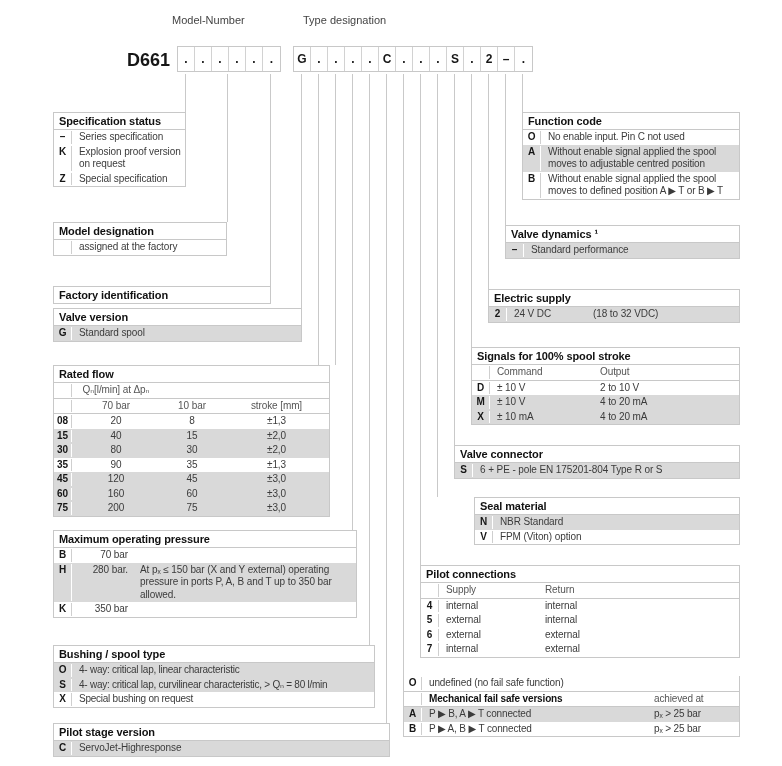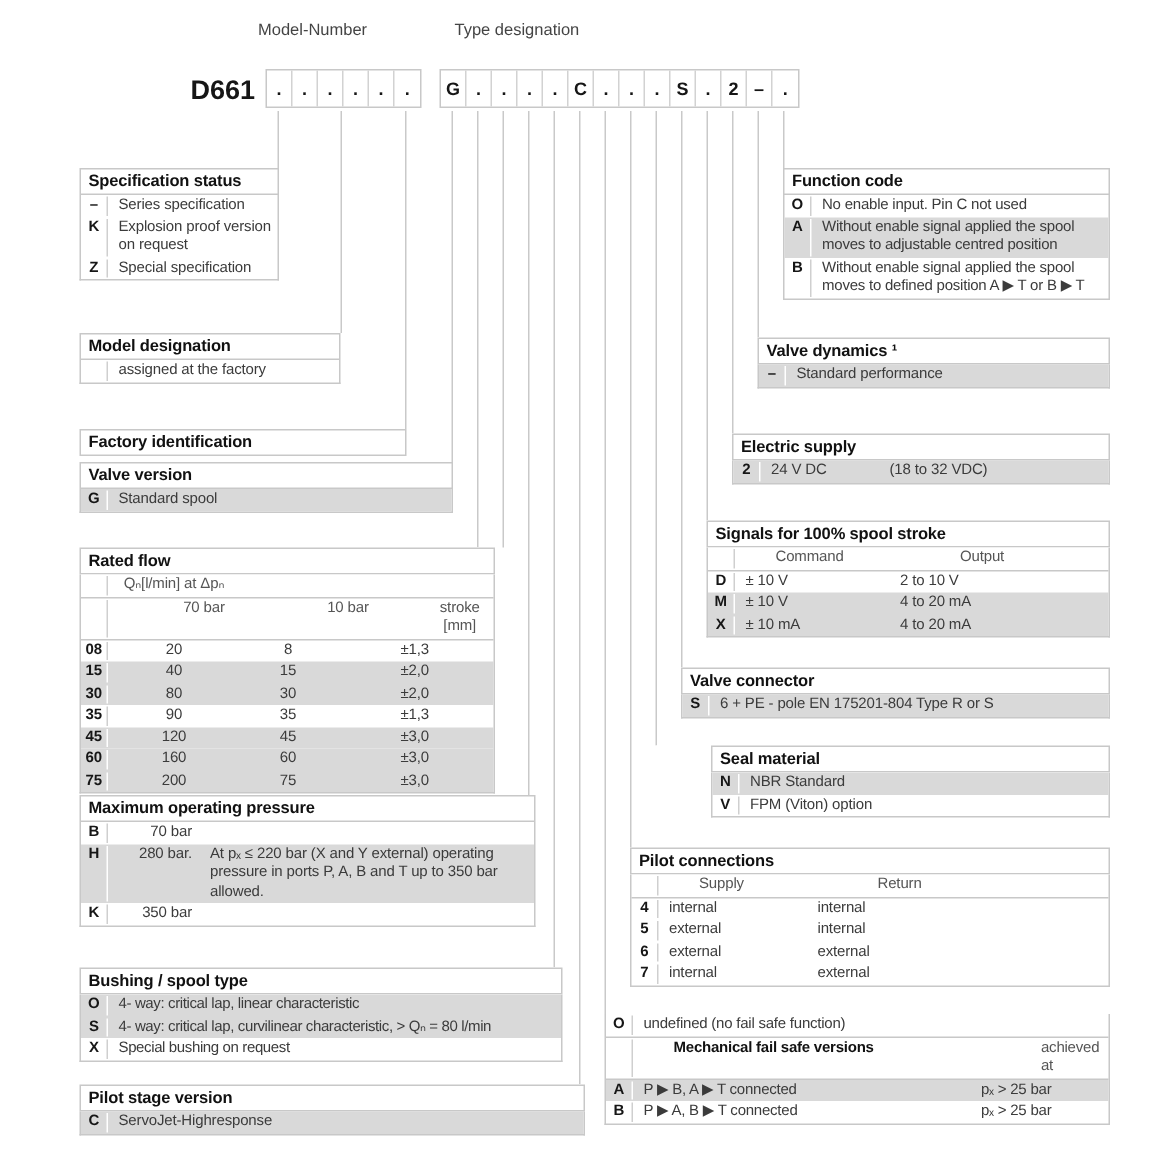--- a/index.html
+++ b/index.html
@@ -15,21 +15,21 @@
   .box{position:absolute;z-index:1;background:#fff;box-sizing:border-box;}
   .box-title{border:1px solid #c8c8c8;background:#fff;font-weight:bold;font-size:11px;color:#111;
              padding:2px 5px 2px 5px;letter-spacing:-0.1px;}
   .rows{border:1px solid #c8c8c8;border-top:none;background:#fff;}
   .row{display:flex;align-items:stretch;padding:1px 0;line-height:12.5px;font-size:10px;letter-spacing:-0.1px;}
   .row.shade{background:#d9d9d9;}
   .row .code{width:17px;flex:none;text-align:center;font-weight:bold;color:#161616;border-right:1px solid #cfcfcf;}
   .row.shade .code{border-right-color:#fff;}
   .row .cell{flex:1;padding-left:7px;white-space:pre-line;}
   .row .cell.b{font-weight:bold;color:#111;}
-  .row.header{border-bottom:1px solid #c8c8c8;border-top:1px solid #c8c8c8;color:#555;gap:20px;}
+  .row.header{border-bottom:1px solid #c8c8c8;border-top:1px solid #c8c8c8;color:#555;}
   .rows .row:first-child.header{border-top:none;}
   .row.note .cell{color:#555;}
   
   #rated-flow .cell.c0{flex:none;width:88px;text-align:center;padding-left:0;}
   #rated-flow .cell.c1{flex:none;width:64px;text-align:center;padding-left:0;}
   #rated-flow .cell.c2{text-align:center;padding-left:0;}
   #max-pressure .cell.c0{flex:none;width:56px;text-align:right;padding-left:0;}
   #max-pressure .cell.c1{padding-left:12px;}
   #electric-supply .cell.c0{flex:none;width:72px;}
   #signals .cell.c0{flex:none;width:96px;}
@@ -195,21 +195,21 @@
     <div class="box-title">Maximum operating pressure</div>
     <div class="rows">
         <div class="row">
           <div class="code">B</div>
           <div class="cell c0">70 bar</div>
           <div class="cell c1"></div>
         </div>
         <div class="row shade">
           <div class="code">H</div>
           <div class="cell c0">280 bar.</div>
-          <div class="cell c1">At pₓ ≤ 220 bar (X and Y external) operating
+          <div class="cell c1">At pₓ ≤ 150 bar (X and Y external) operating
 pressure in ports P, A, B and T up to 350 bar
 allowed.</div>
         </div>
         <div class="row">
           <div class="code">K</div>
           <div class="cell c0">350 bar</div>
           <div class="cell c1"></div>
         </div>
       </div>
   </div>

